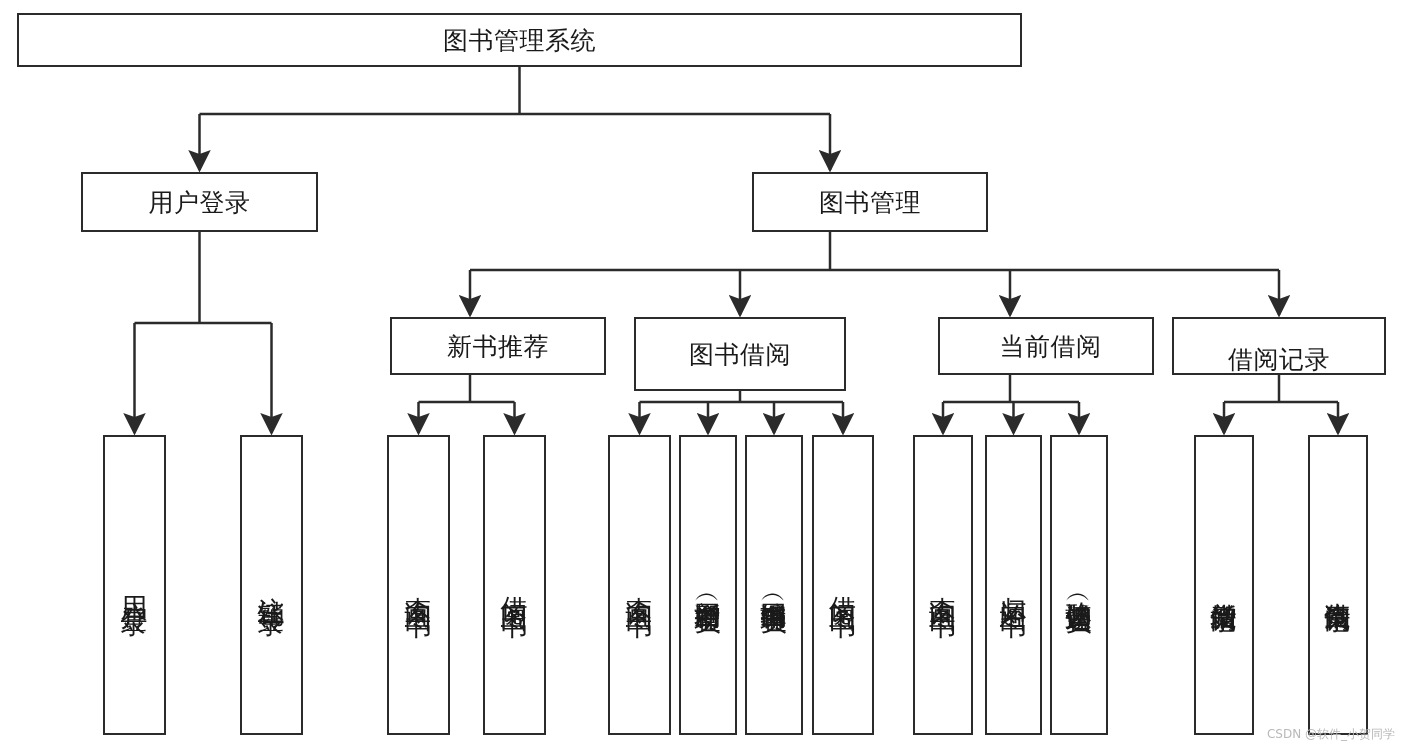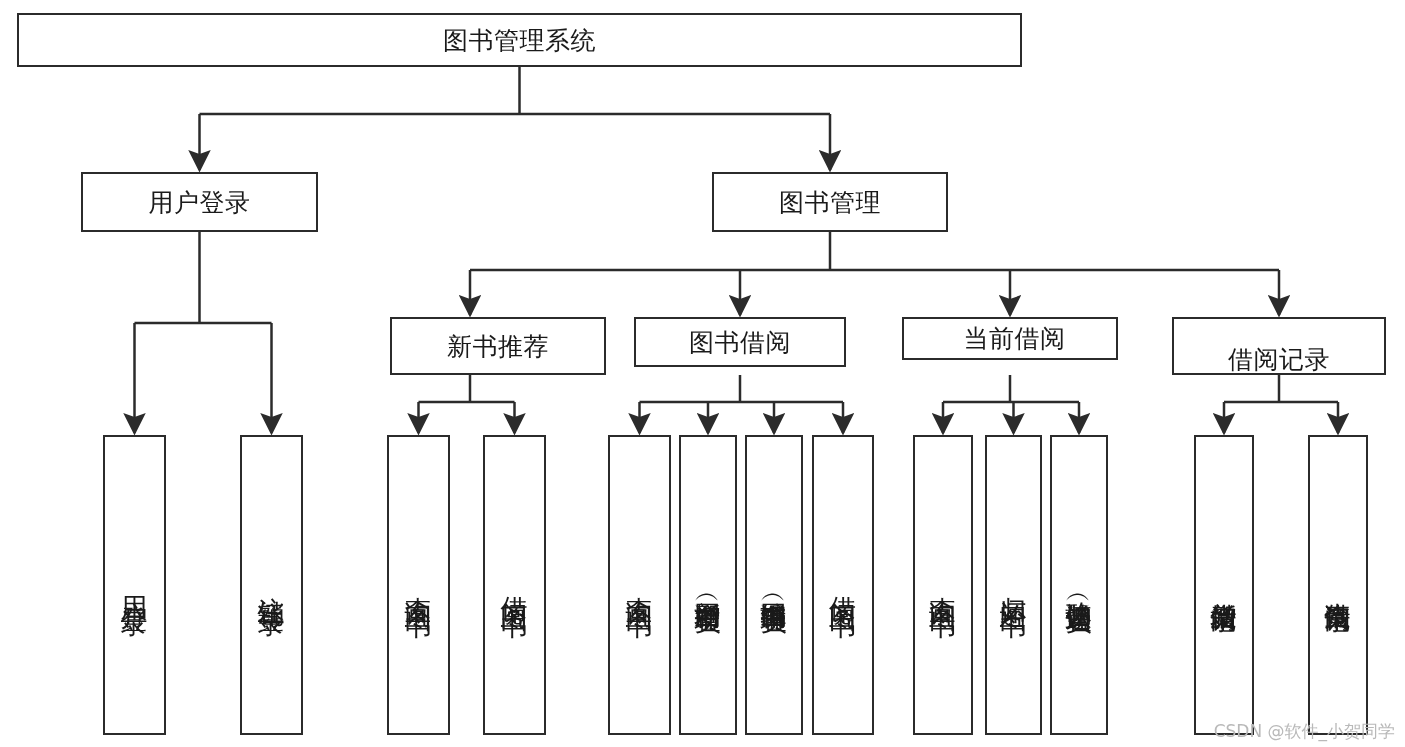--- a/index.html
+++ b/index.html
@@ -61,21 +61,21 @@
     white-space: nowrap;
   }
   .node.vert.tight .label {
     letter-spacing: 1px;
     font-size: 26px;
   }
   #watermark {
     position: absolute;
     right: 10px;
     bottom: 4px;
-    font-size: 17px;
+    font-size: 12px;
     color: #b9b9b9;
     font-family: "DejaVu Sans", "Liberation Sans", sans-serif;
     white-space: nowrap;
     pointer-events: none;
   }
 </style>
 </head>
 <body>
 
 <div id="diagram-root">
@@ -123,30 +123,30 @@
       </g>
   </svg>
 
   <div id="nodes-layer">
       <div class="node horiz root" style="left: 17px; top: 13px; width: 1005px; height: 54px;">
         <span class="label">图书管理系统</span>
       </div>
       <div class="node horiz" style="left: 81px; top: 172px; width: 237px; height: 60px;">
         <span class="label">用户登录</span>
       </div>
-      <div class="node horiz" style="left: 712px; top: 172px; width: 236px; height: 60px;">
+      <div class="node horiz" style="left: 752px; top: 172px; width: 236px; height: 60px;">
         <span class="label">图书管理</span>
       </div>
       <div class="node horiz" style="left: 362px; top: 317px; width: 216px; height: 58px; margin-left: 28px;">
         <span class="label">新书推荐</span>
       </div>
-      <div class="node horiz" style="left: 634px; top: 317px; width: 212px; height: 50px; font-family: Liberation Serif, serif;">
+      <div class="node horiz" style="left: 634px; top: 317px; width: 212px; height: 74px; font-family: Liberation Serif, serif;">
         <span class="label">图书借阅</span>
       </div>
-      <div class="node horiz" style="left: 902px; top: 317px; width: 216px; height: 43px; padding-left: 9px;">
+      <div class="node horiz" style="left: 938px; top: 317px; width: 216px; height: 58px; padding-left: 9px;">
         <span class="label">当前借阅</span>
       </div>
       <div class="node horiz" style="left: 1172px; top: 317px; width: 214px; height: 58px; align-items: flex-end;">
         <span class="label">借阅记录</span>
       </div>
       <div class="node vert" style="left: 103px; top: 435px; width: 63px; height: 300px;">
         <span class="label">用户登录</span>
       </div>
       <div class="node vert" style="left: 240px; top: 435px; width: 63px; height: 300px;">
         <span class="label">注销登录</span>

